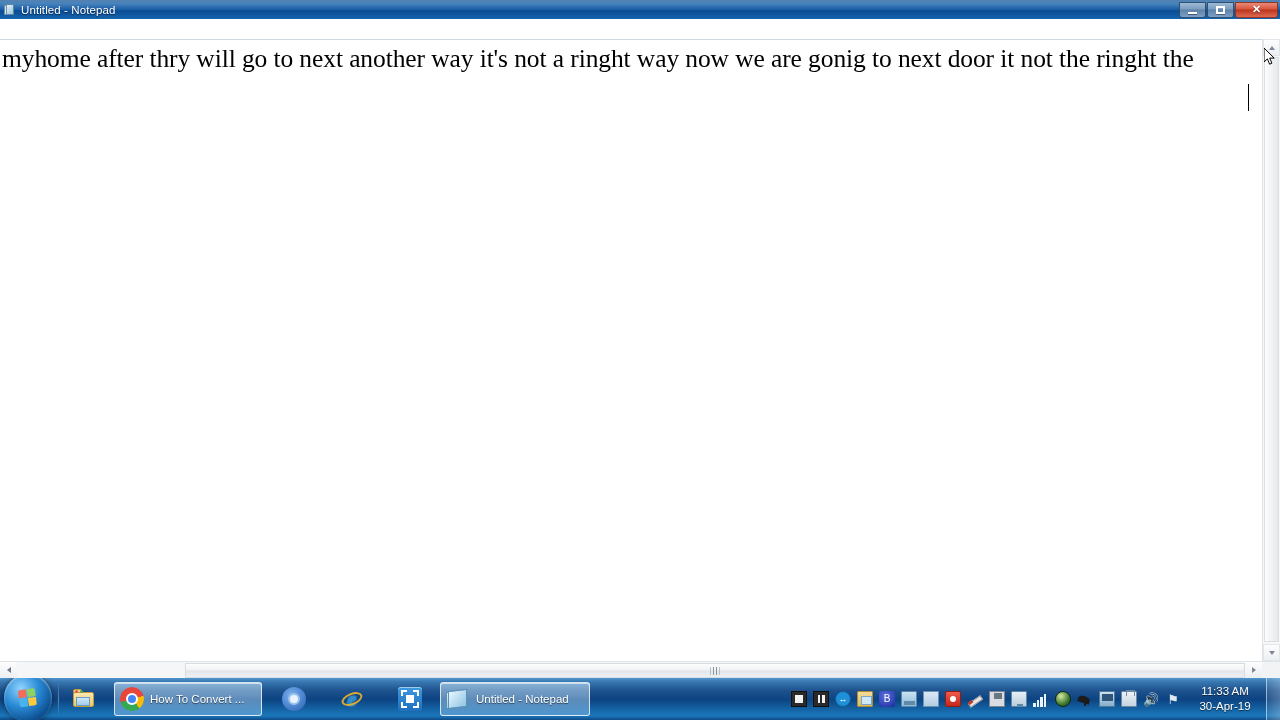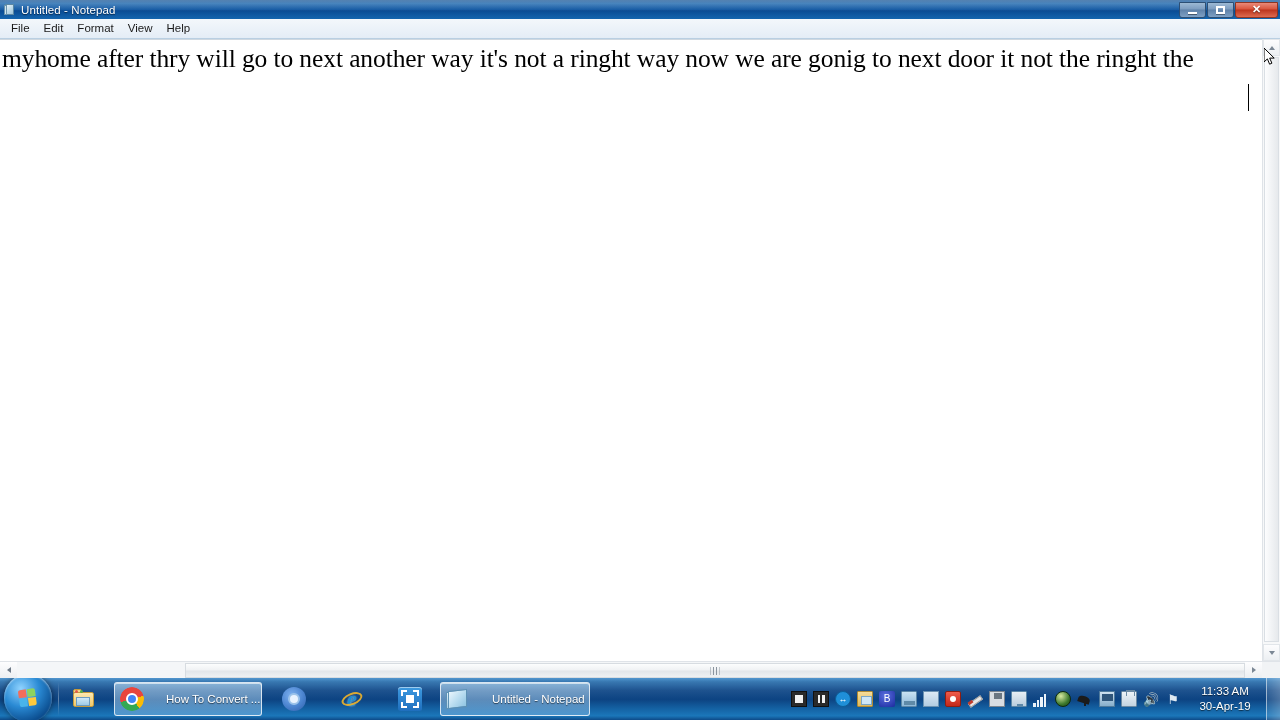--- a/index.html
+++ b/index.html
@@ -200,21 +200,21 @@
     border-radius:3px;
   }
   .tbtn.icononly { width:38px; justify-content:center; }
   .tbtn.labeled { padding-left:5px; }
   .tbtn.active {
     background:linear-gradient(to bottom,rgba(205,232,250,.55),rgba(150,200,240,.42));
     border:1px solid rgba(255,255,255,.75);
     box-shadow:inset 0 1px 0 rgba(255,255,255,.6);
   }
   .tbtn-label {
-    color:#fff; font-size:11.5px; margin-left:22px; white-space:nowrap;
+    color:#fff; font-size:11.5px; margin-left:6px; white-space:nowrap;
     text-shadow:0 1px 1px rgba(0,0,0,.6);
     font-family:"Liberation Sans", sans-serif;
   }
 
   
   .ic { width:24px; height:24px; position:relative; flex:none; }
 
   .ic-explorer .body { position:absolute; left:1px; top:5px; width:21px; height:15px;
     background:linear-gradient(to bottom,#fde8b0,#f0c96a); border:1px solid #c49a3c; border-radius:2px; }
   .ic-explorer .tab { position:absolute; left:1px; top:2px; width:9px; height:4px;
@@ -357,27 +357,20 @@
       </div>
       <div class="wbtn max">
         <div class="gl-max"></div>
       </div>
       <div class="wbtn close">
         <span class="gl-close">✕</span>
       </div>
     </div>
   </div>
 
-  <div id="menubar">
-    <div class="menu-item">File</div>
-    <div class="menu-item">Edit</div>
-    <div class="menu-item">Format</div>
-    <div class="menu-item">View</div>
-    <div class="menu-item">Help</div>
-  </div>
 
   <div id="client">
 
     <div id="editor">
       <div id="doc-line">myhome after thry will go to next another way it's not a ringht way now we are gonig to next door it  not the ringht the</div>
       <div id="caret"></div>
     </div>
 
     <div id="vscroll">
       <div class="sb-arrow">

